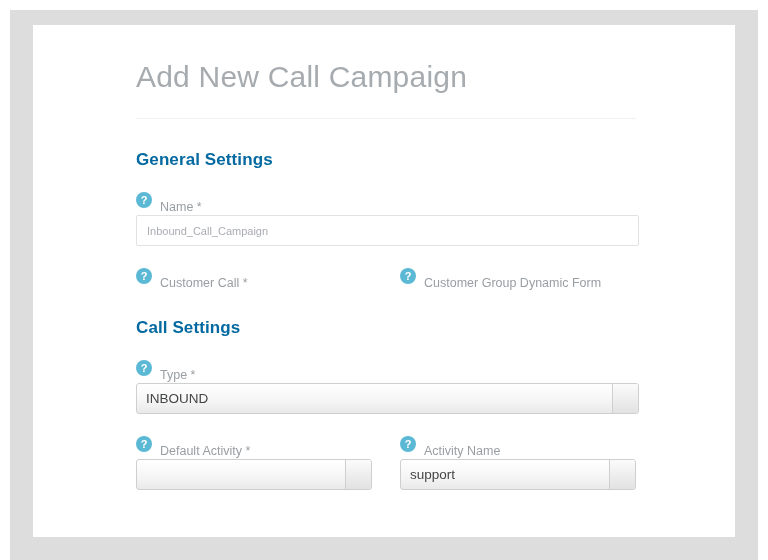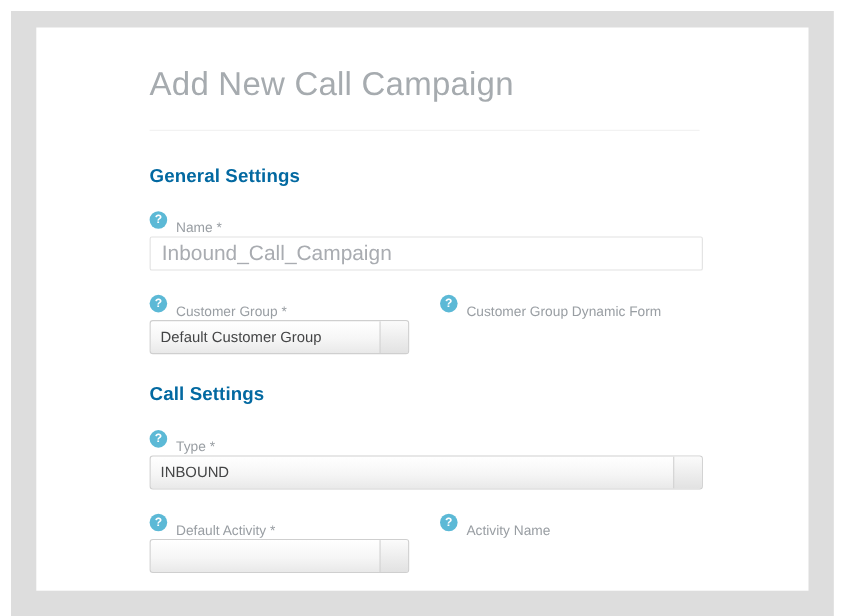--- a/index.html
+++ b/index.html
@@ -115,21 +115,21 @@
   }
 
   .text-input {
     box-sizing: border-box;
     width: 100%;
     height: 31px;
     border: 1px solid #e2e2e2;
     border-radius: 2px;
     background: #ffffff;
     color: #a9acb1;
-    font-size: 19px;
+    font-size: 11px;
     font-family: "Liberation Sans", sans-serif;
     padding: 0 10px;
     outline: none;
   }
   .text-input::placeholder { color: #a9acb1; }
 
   .select-wrap {
     position: relative;
     width: 100%;
     height: 31px;
@@ -184,25 +184,21 @@
             <span class="label-text">Name *</span>
           </div>
           <input class="text-input" type="text" value="Inbound_Call_Campaign" style="">
         </div>
       </div>
 
       <div class="form-row">
         <div class="field half">
           <div class="field-label">
             <span class="help-icon">?</span>
-            <span class="label-text">Customer Group *</span>
-          </div>
-          <div class="select-wrap">
-            <div class="select-value">Default Customer Group</div>
-            <div class="select-arrow-btn"></div>
+            <span class="label-text">Customer Call *</span>
           </div>
         </div>
 
         <div class="field half right">
           <div class="field-label">
             <span class="help-icon">?</span>
             <span class="label-text">Customer Group Dynamic Form</span>
           </div>
         </div>
       </div>
@@ -231,18 +227,22 @@
           <div class="select-wrap">
             <div class="select-arrow-btn"></div>
           </div>
         </div>
 
         <div class="field half right">
           <div class="field-label">
             <span class="help-icon">?</span>
             <span class="label-text">Activity Name</span>
           </div>
+          <div class="select-wrap">
+            <div class="select-value">support</div>
+            <div class="select-arrow-btn"></div>
+          </div>
         </div>
       </div>
 
     </div>
   </div>
 </div>
 
 </body></html>

